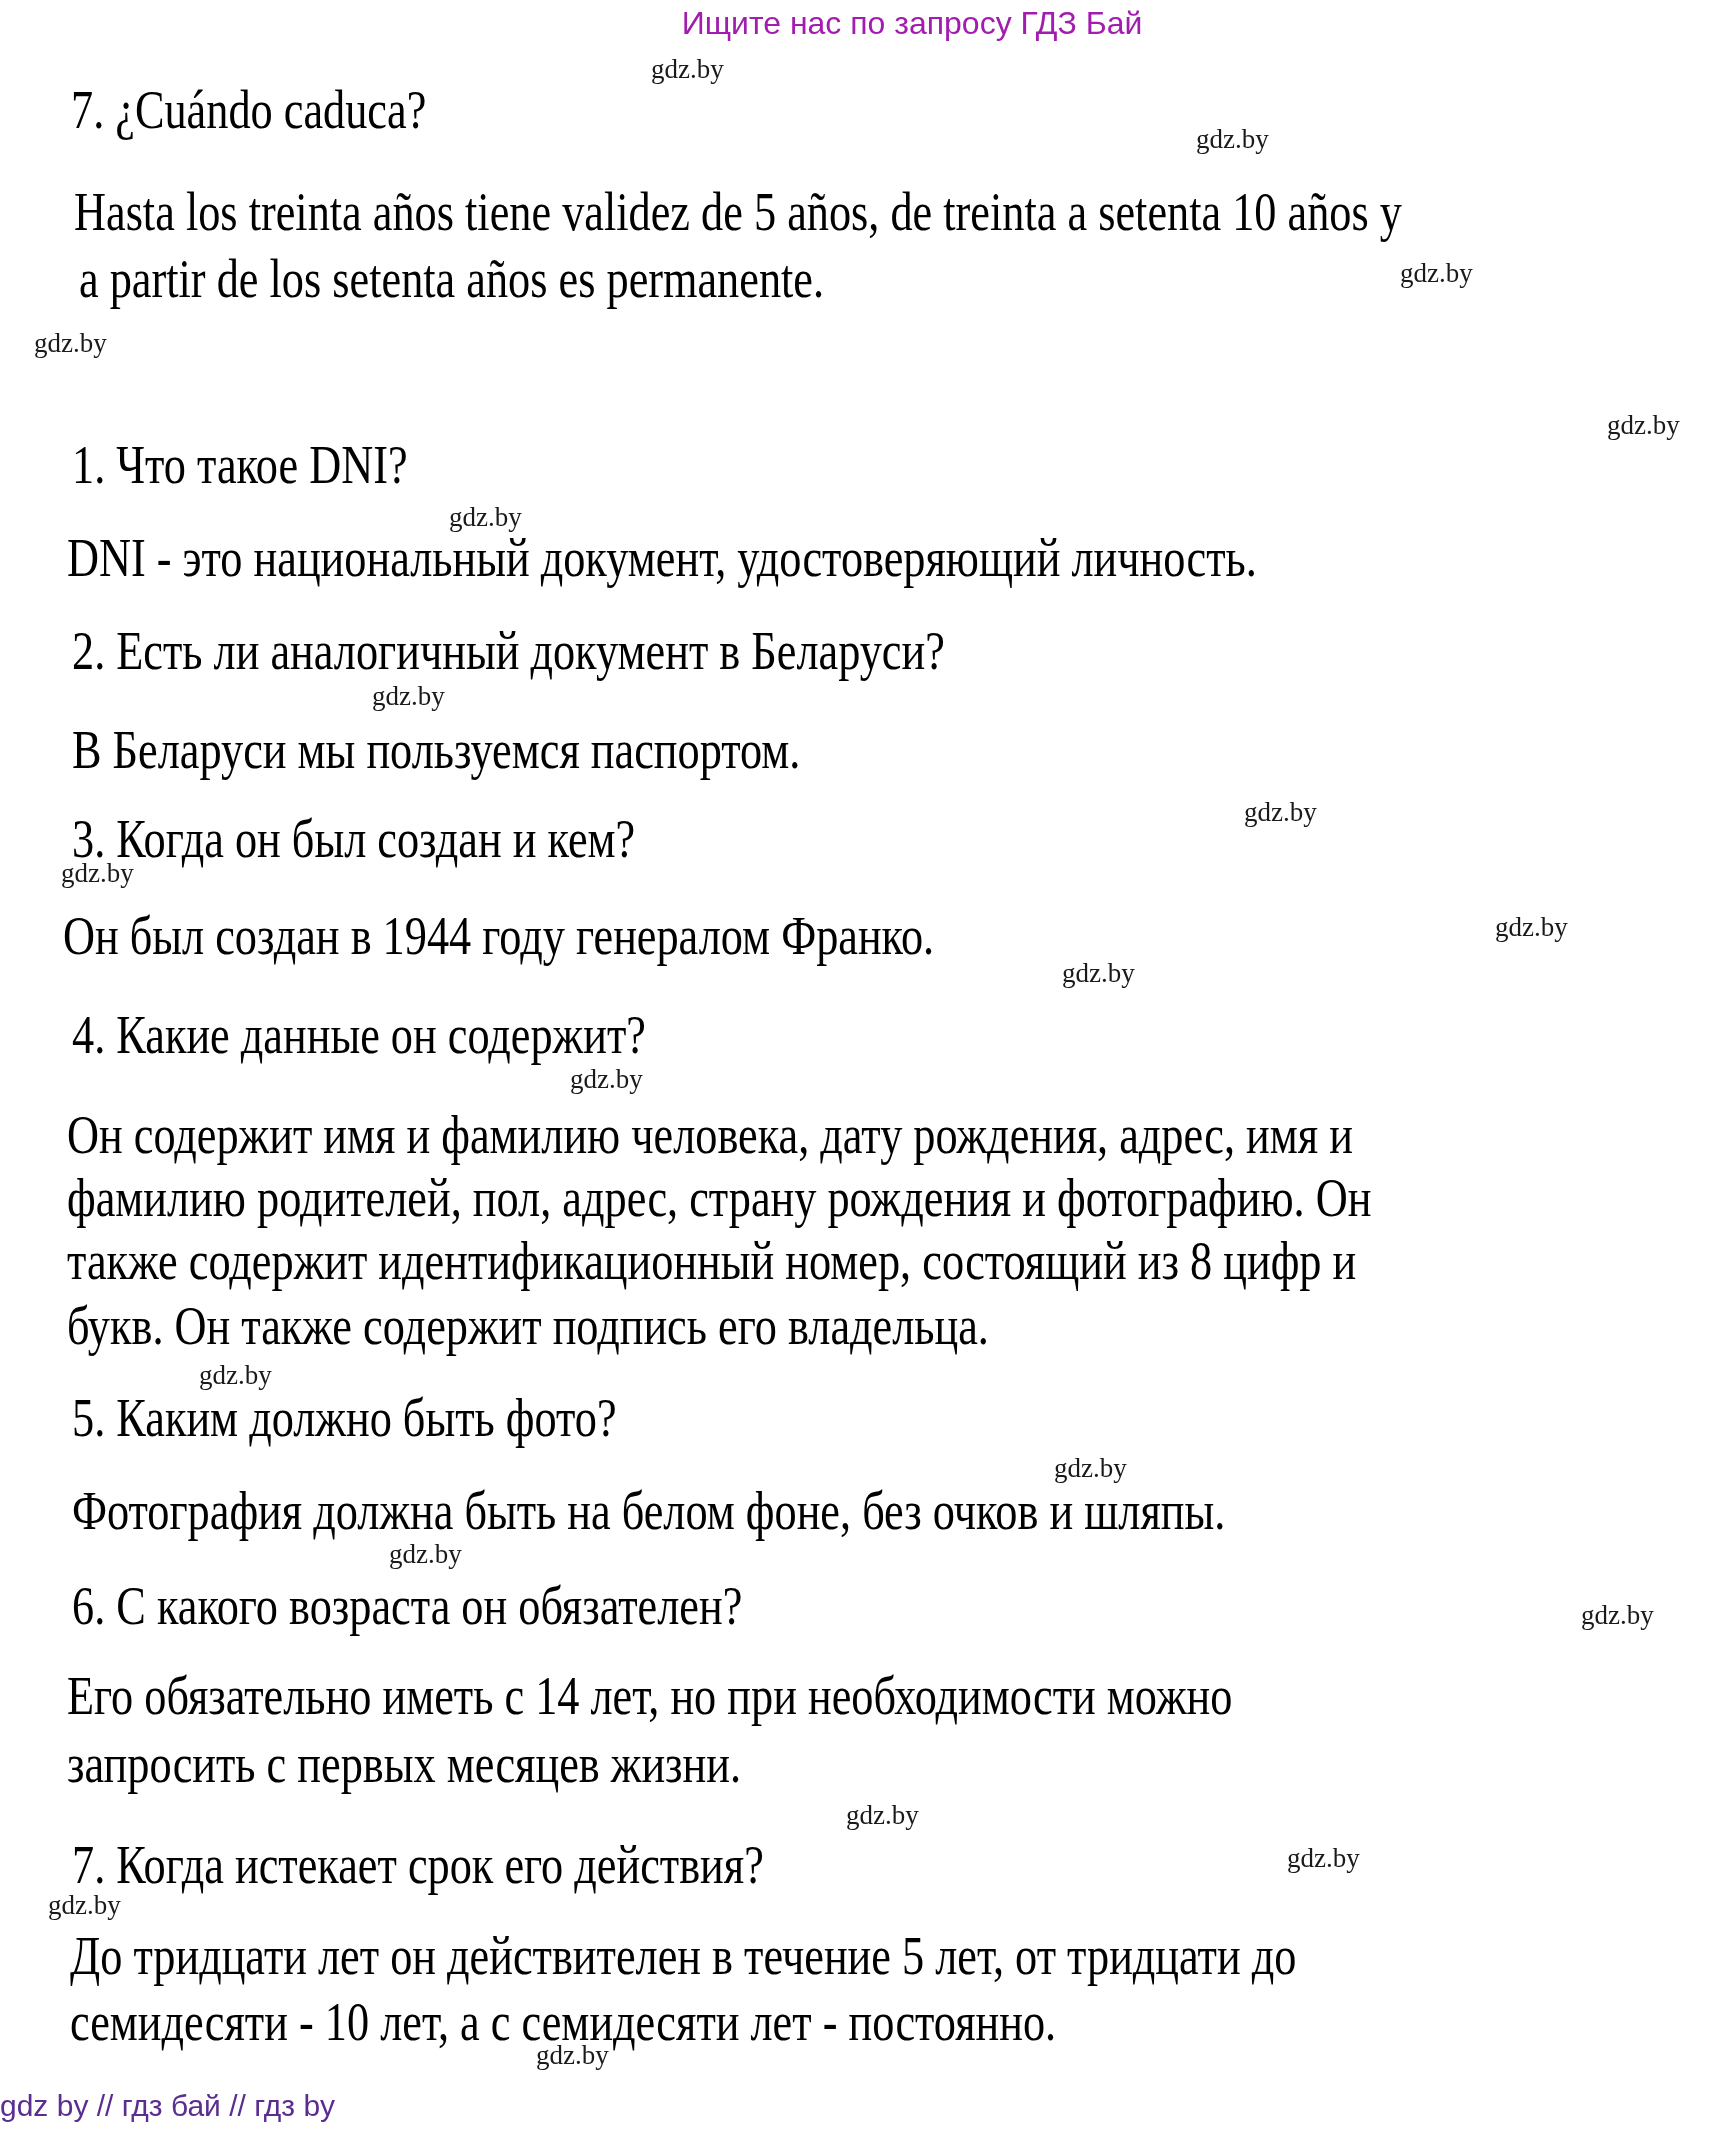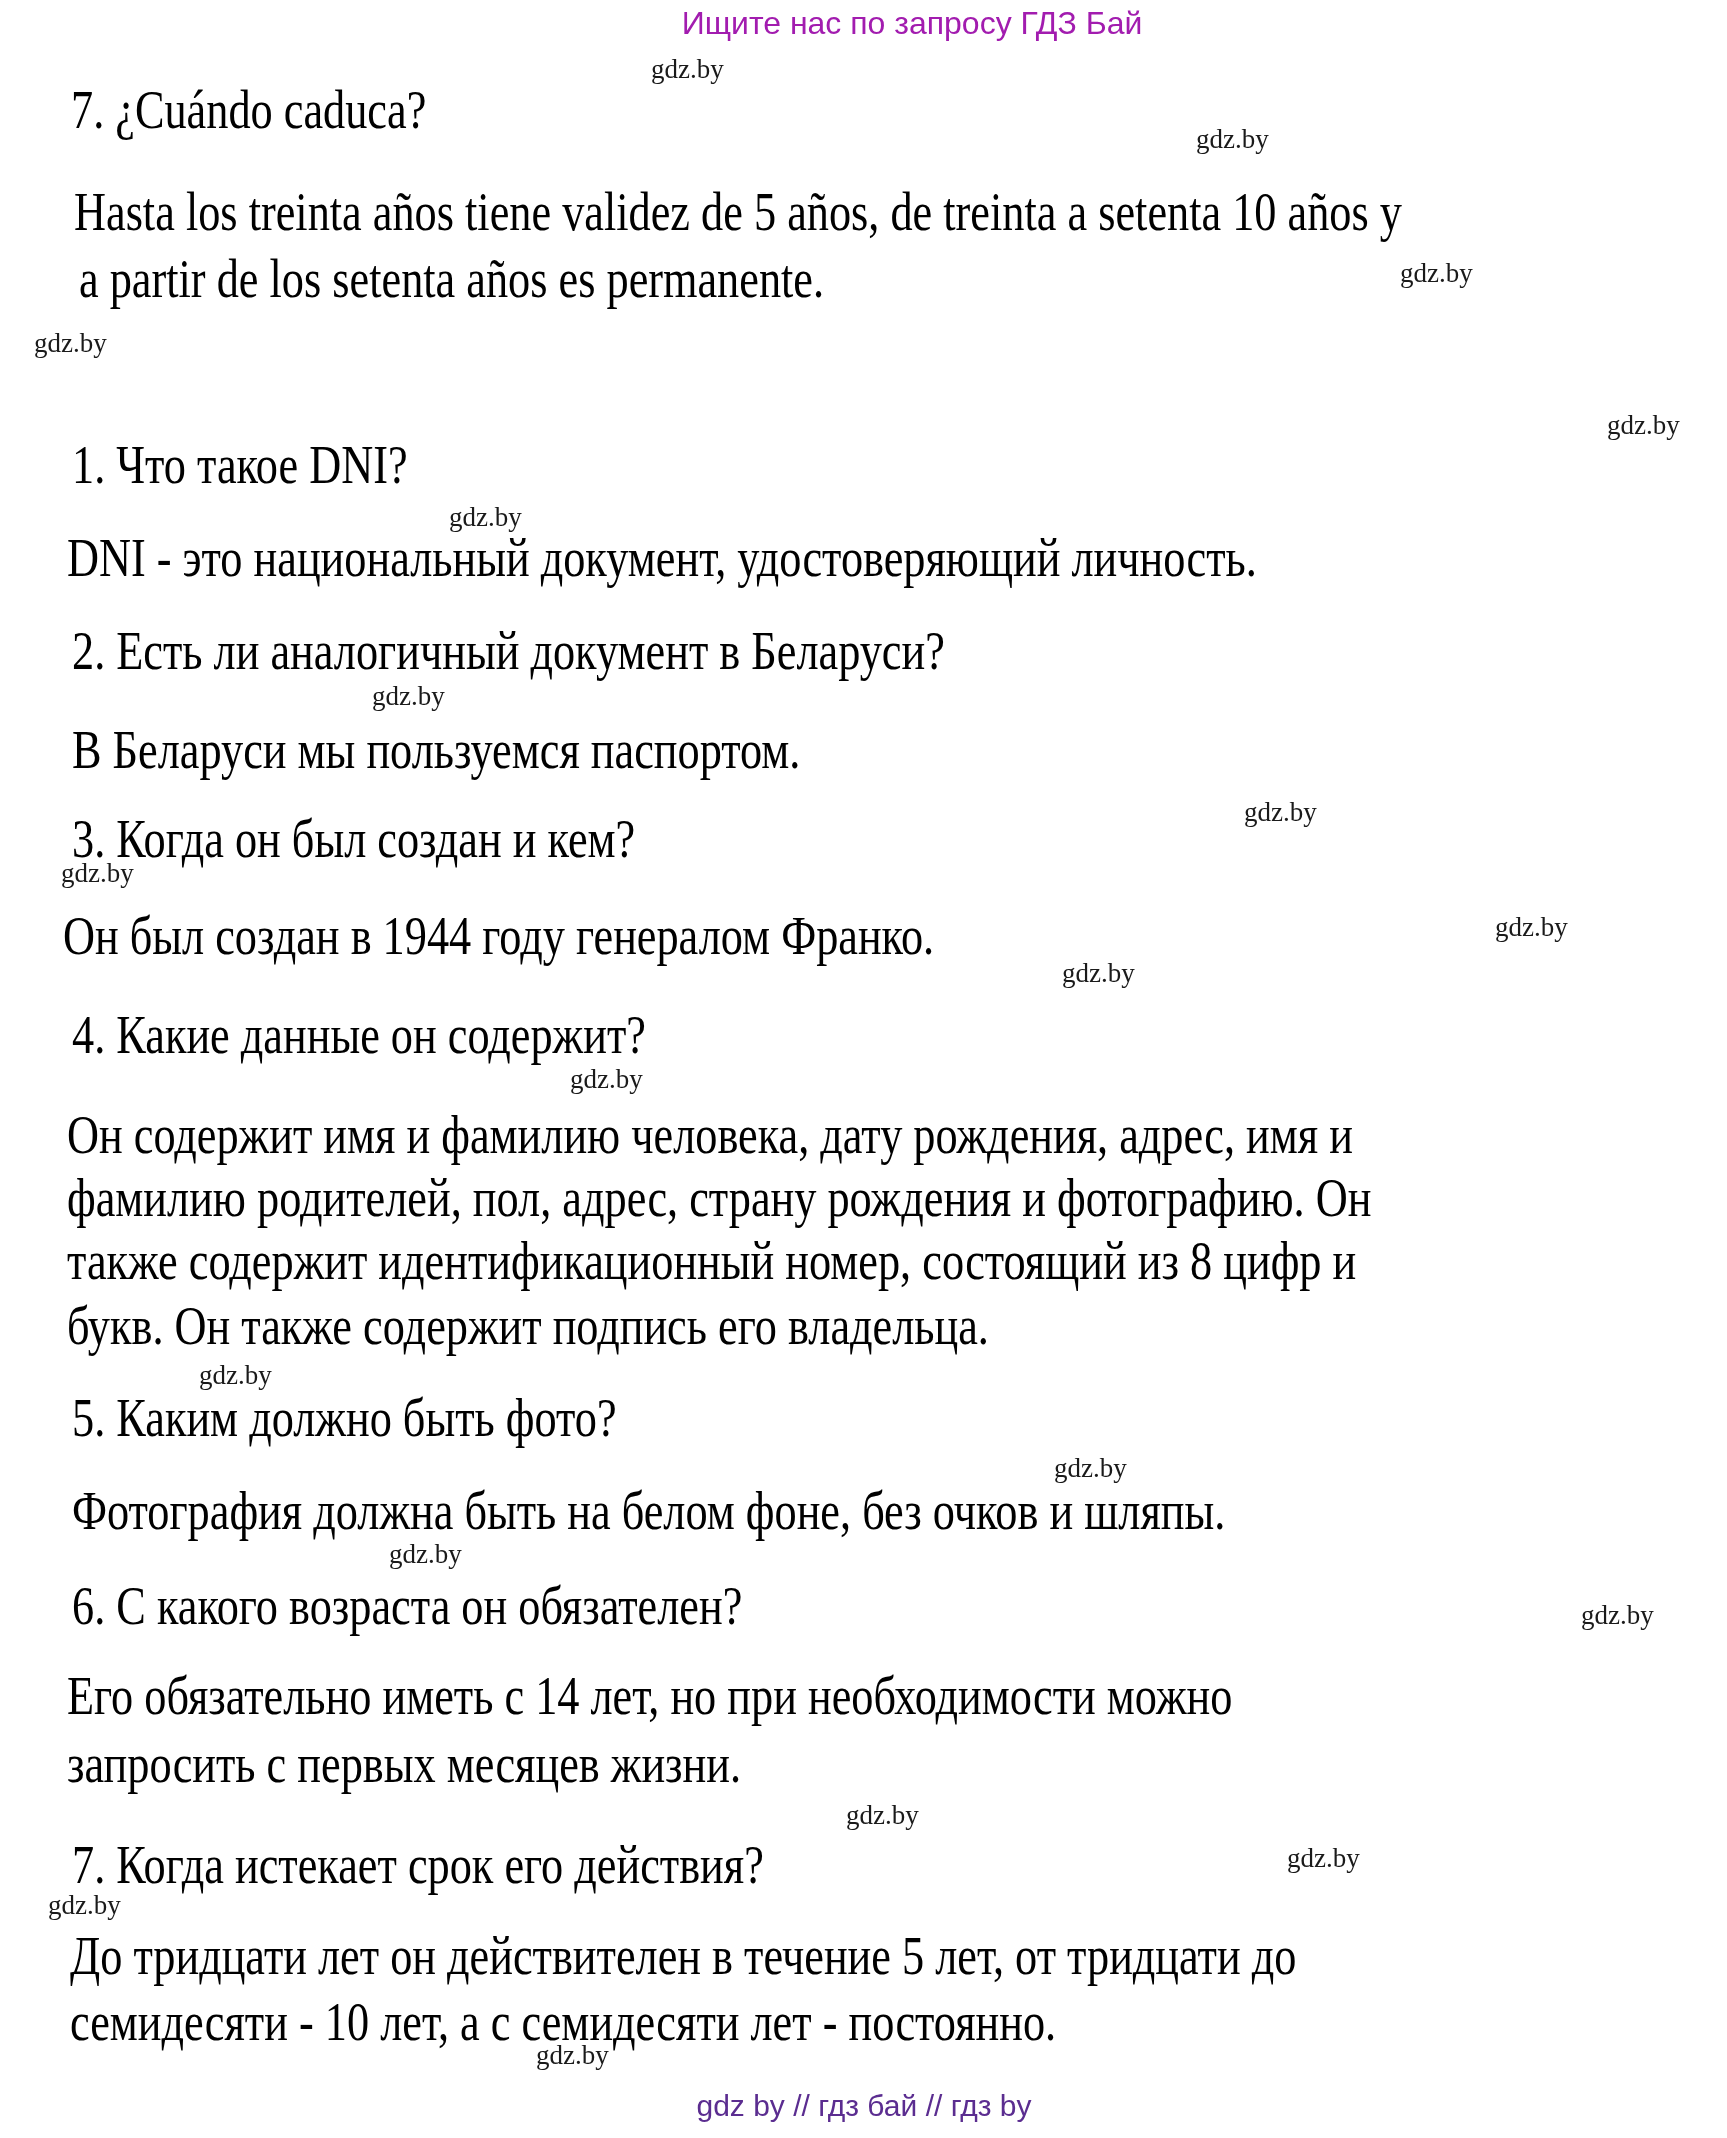--- a/index.html
+++ b/index.html
@@ -31,21 +31,21 @@
     top:5.4px;left:0;width:100%;
     text-align:center;
     font-family:"Liberation Sans","DejaVu Sans",sans-serif;
     font-size:32px;
     color:#2FCC2F;
     white-space:nowrap;
   }
   .footer{
     position:absolute;
     top:2089px;left:0;width:100%;
-    text-align:center;
+    text-align:left;
     font-family:"Liberation Sans","DejaVu Sans",sans-serif;
     font-size:30px;
     color:#5B2D90;
     white-space:nowrap;
   }
 </style>
 </head>
 <body>
 
 <div>

